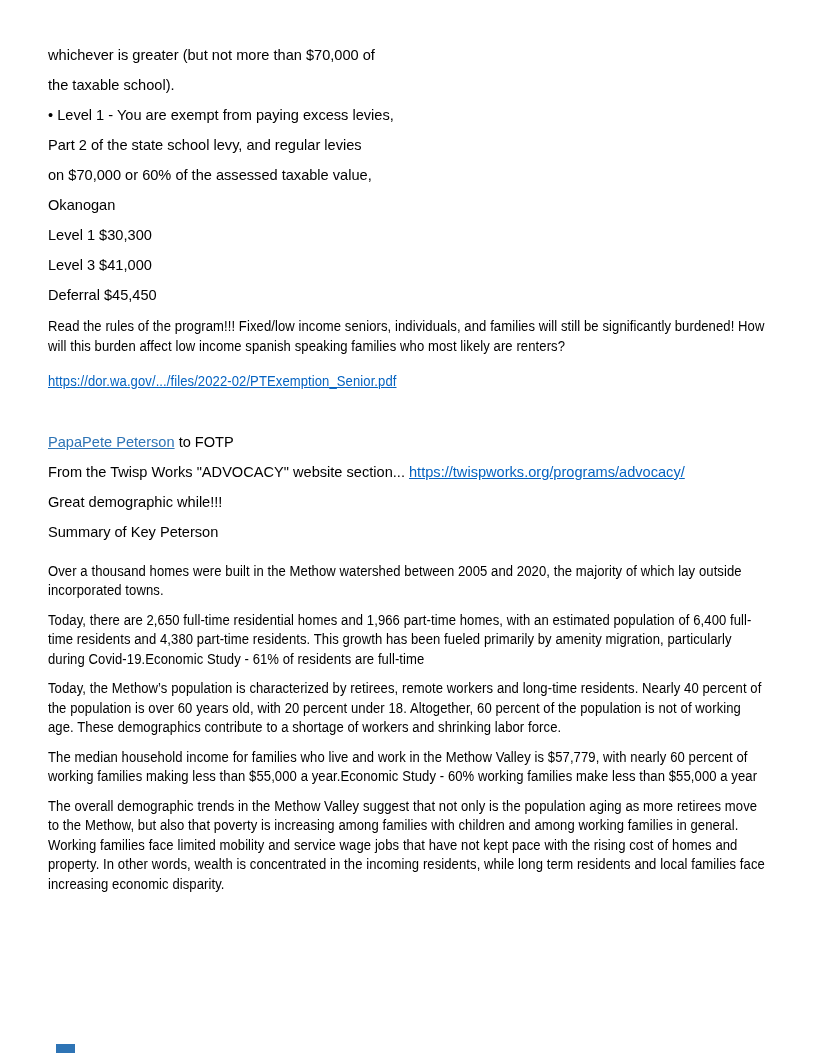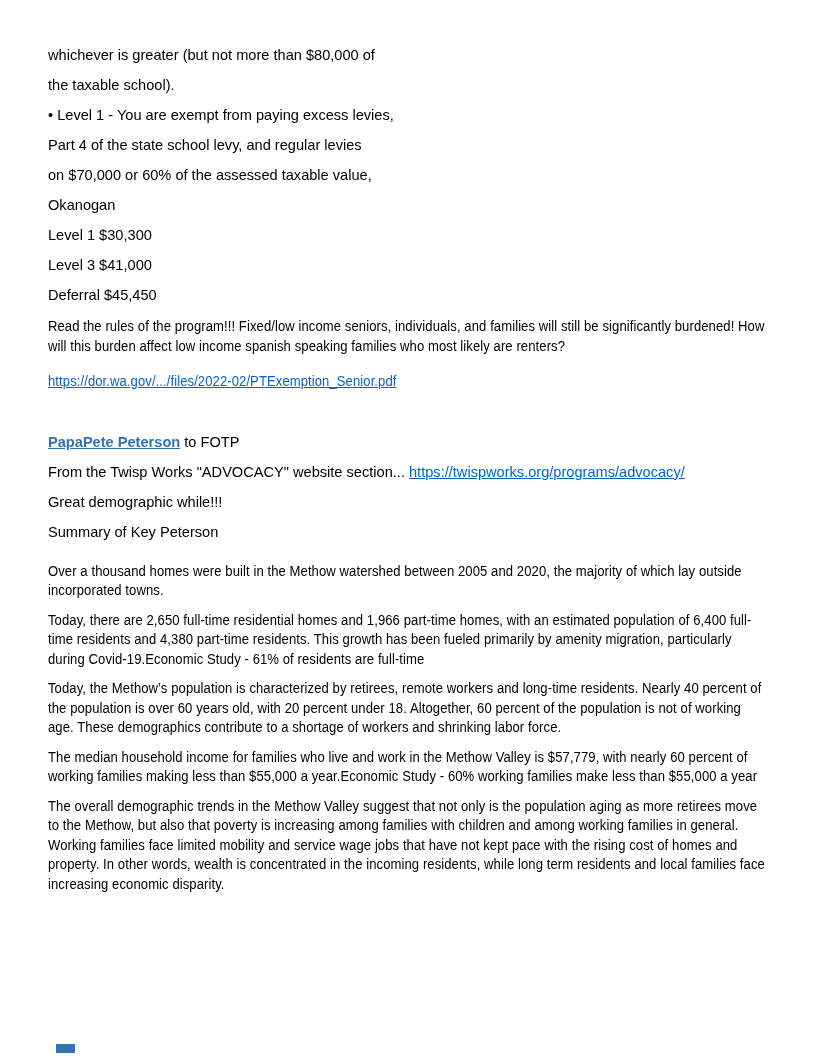--- a/index.html
+++ b/index.html
@@ -44,21 +44,21 @@
     font-size: 14.6px;
     line-height: 19px;
   }
   a.doc-link {
     color: #0563C1;
     text-decoration: underline;
     cursor: pointer;
   }
   a.author-link {
     color: #2E74B5;
-    font-weight: bold;
+    font-weight: normal;
     text-decoration: underline;
     cursor: pointer;
   }
   .gap-before-link { margin-top: 16px; }
   .gap-before-post2 { margin-top: 42px; }
   .gap-before-paragraphs { margin-top: 19px; }
   .clipped-fragment {
     position: absolute;
     left: 56px;
     top: 1044px;
@@ -66,24 +66,24 @@
     height: 9px;
     background: #2E74B5;
   }
 </style>
 </head>
 <body>
 
 <div class="page">
   <div class="content">
 
-    <p class="short-line">whichever is greater (but not more than $80,000 of</p>
+    <p class="short-line">whichever is greater (but not more than $70,000 of</p>
     <p class="short-line">the taxable school).</p>
     <p class="short-line">• Level 1 - You are exempt from paying excess levies,</p>
-    <p class="short-line">Part 4 of the state school levy, and regular levies</p>
+    <p class="short-line">Part 2 of the state school levy, and regular levies</p>
     <p class="short-line">on $70,000 or 60% of the assessed taxable value,</p>
     <p class="short-line">Okanogan</p>
     <p class="short-line">Level 1 $30,300</p>
     <p class="short-line">Level 3 $41,000</p>
     <p class="short-line">Deferral $45,450</p>
 
     <div class="narrow" style="margin-top:9px;">Read the rules of the program!!! Fixed/low income seniors, individuals, and families will still be significantly burdened! How will this burden affect low income spanish speaking families who most likely are renters?</div>
 
     <div class="narrow gap-before-link">
       <a class="doc-link">https://dor.wa.gov/.../files/2022-02/PTExemption_Senior.pdf</a>

